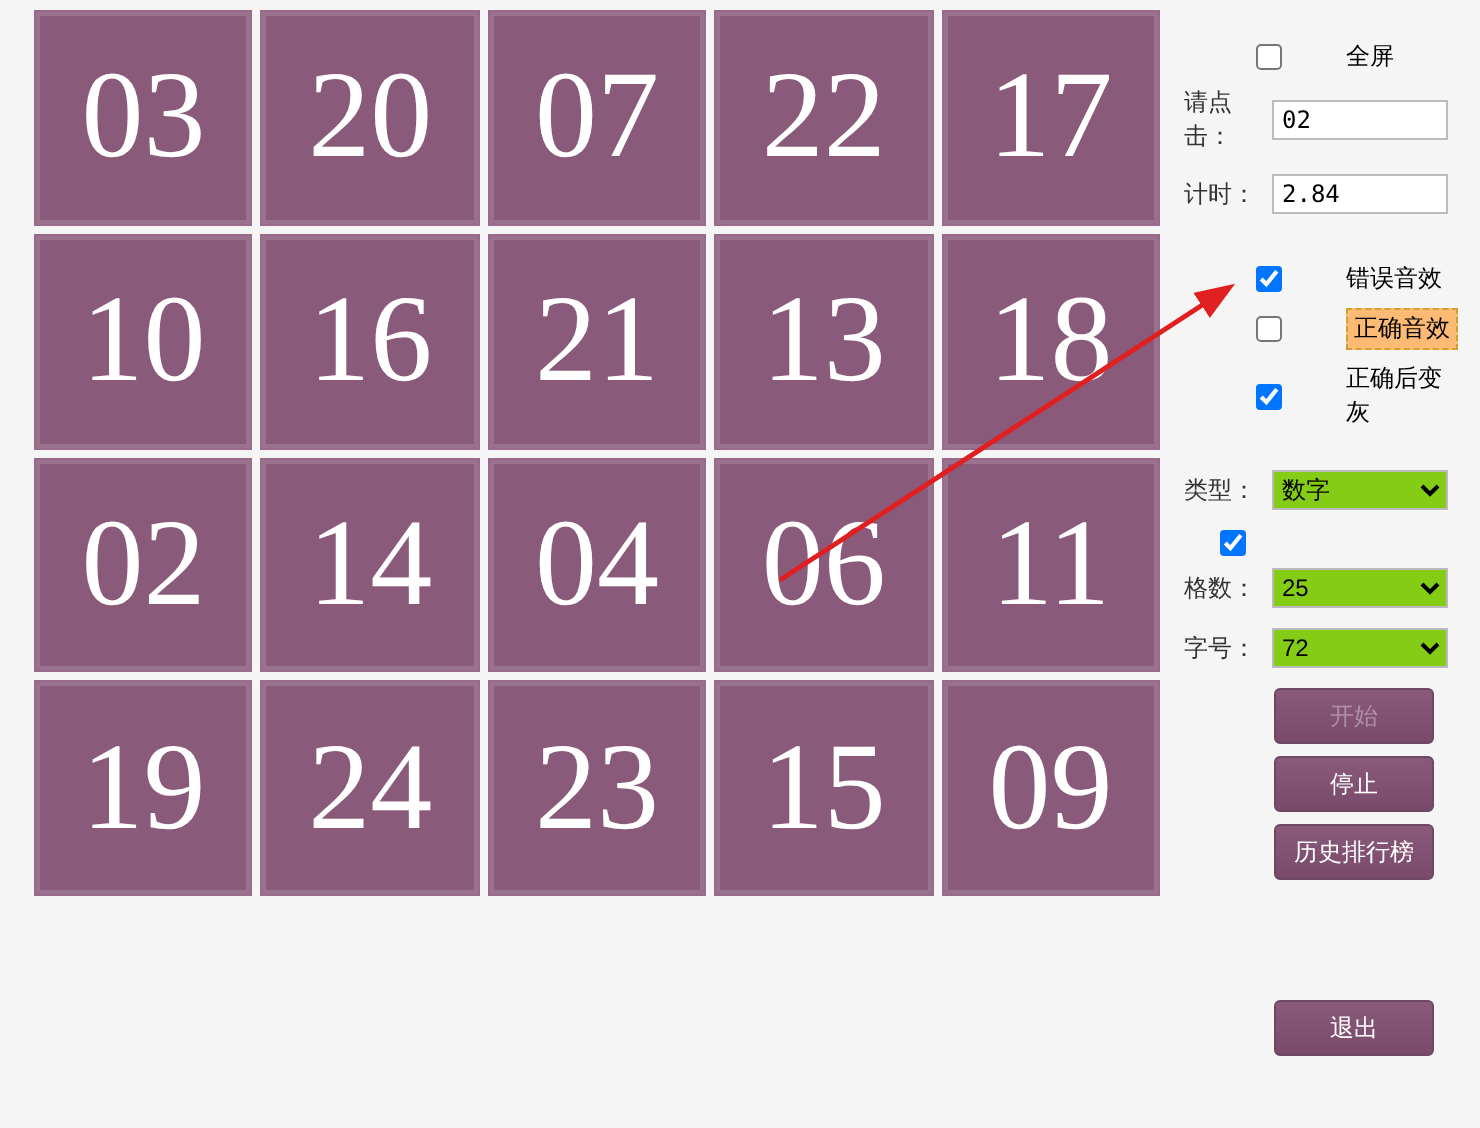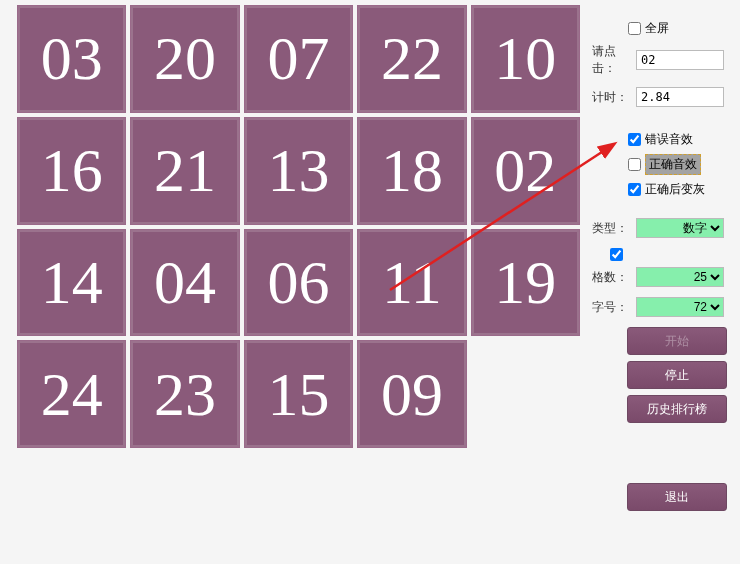--- a/index.html
+++ b/index.html
@@ -57,47 +57,47 @@
   width: 40px;
   text-align: left;
   margin-right: 4px;
   color: #333;
 }
 .chk {
   display: flex;
   align-items: center;
   margin-bottom: 6px;
   margin-left: 36px;
+  gap: 28px;
 }
 .chk input { margin-right: 4px; }
 .chk.highlight label {
-  background: #a3a3a3;
+  background: #fdba74;
   border: 1px dashed #d0a030;
   padding: 1px 3px;
 }
 input[type="text"] {
   width: 88px;
   height: 20px;
   border: 1px solid #bbb;
   padding: 0 4px;
   font-family: monospace;
   font-size: 12px;
   background: #fff;
 }
 select {
   width: 88px;
   height: 20px;
   border: 1px solid #bbb;
-  background: #86efac;
-  font-size: 12px;
-  text-align: right;
+  background: #84cc16;
+  font-size: 12px;
 }
 .btn {
   display: block;
-  width: 100px;
+  width: 80px;
   height: 28px;
   margin: 6px auto;
   background: linear-gradient(#8a5a7a, #7a4a6a);
   border: 1px solid #6e4862;
   border-radius: 3px;
   color: #fff;
   font-size: 12px;
   cursor: pointer;
 }
 .btn.start { color: rgba(255,255,255,0.35); }
@@ -113,20 +113,21 @@
 </style>
 </head>
 <body>
 
 <div class="grid-area">
   <div class="grid" id="grid">
       <div class="cell">03</div>
       <div class="cell">20</div>
       <div class="cell">07</div>
       <div class="cell">22</div>
+      <div class="cell">17</div>
       <div class="cell">10</div>
       <div class="cell">16</div>
       <div class="cell">21</div>
       <div class="cell">13</div>
       <div class="cell">18</div>
       <div class="cell">02</div>
       <div class="cell">14</div>
       <div class="cell">04</div>
       <div class="cell">06</div>
       <div class="cell">11</div>

